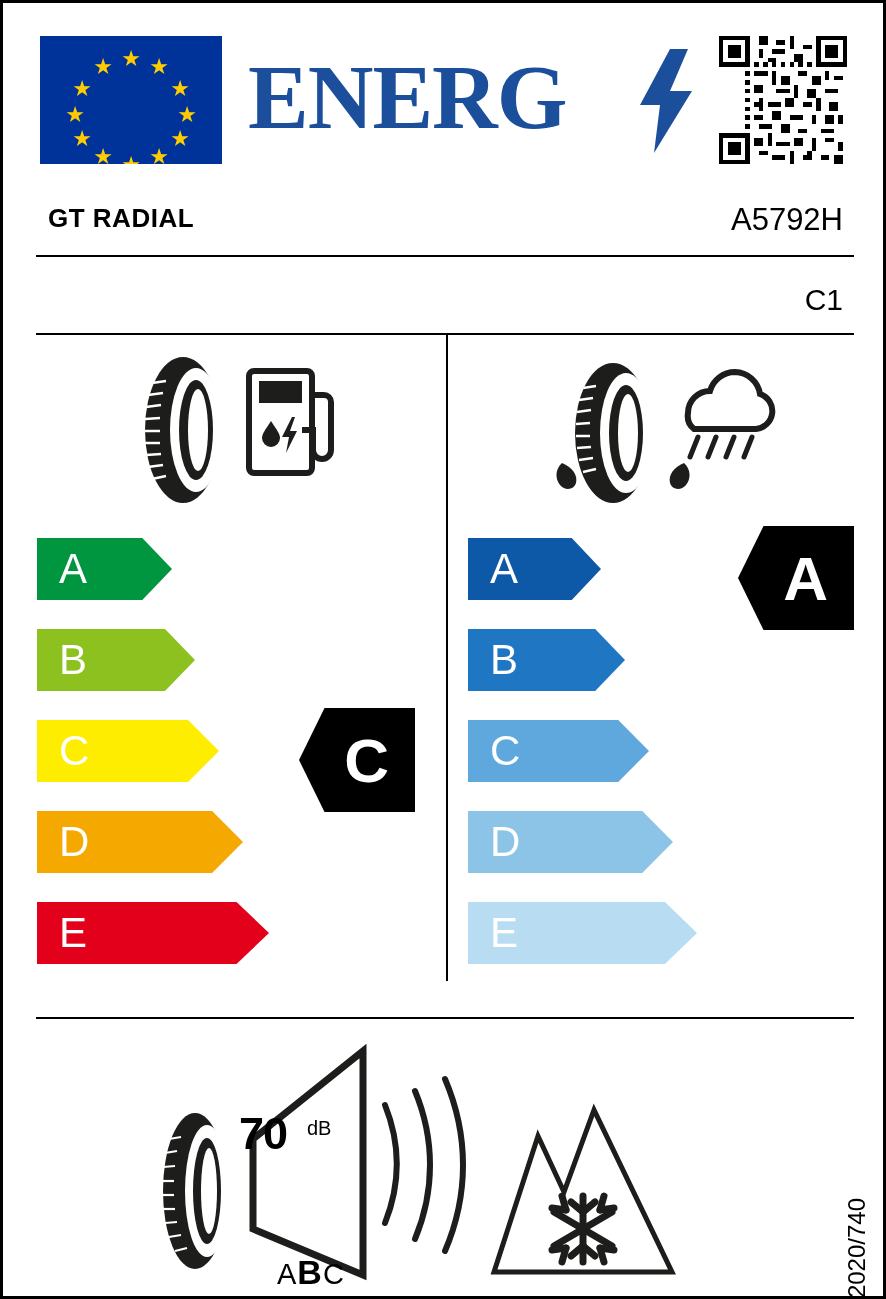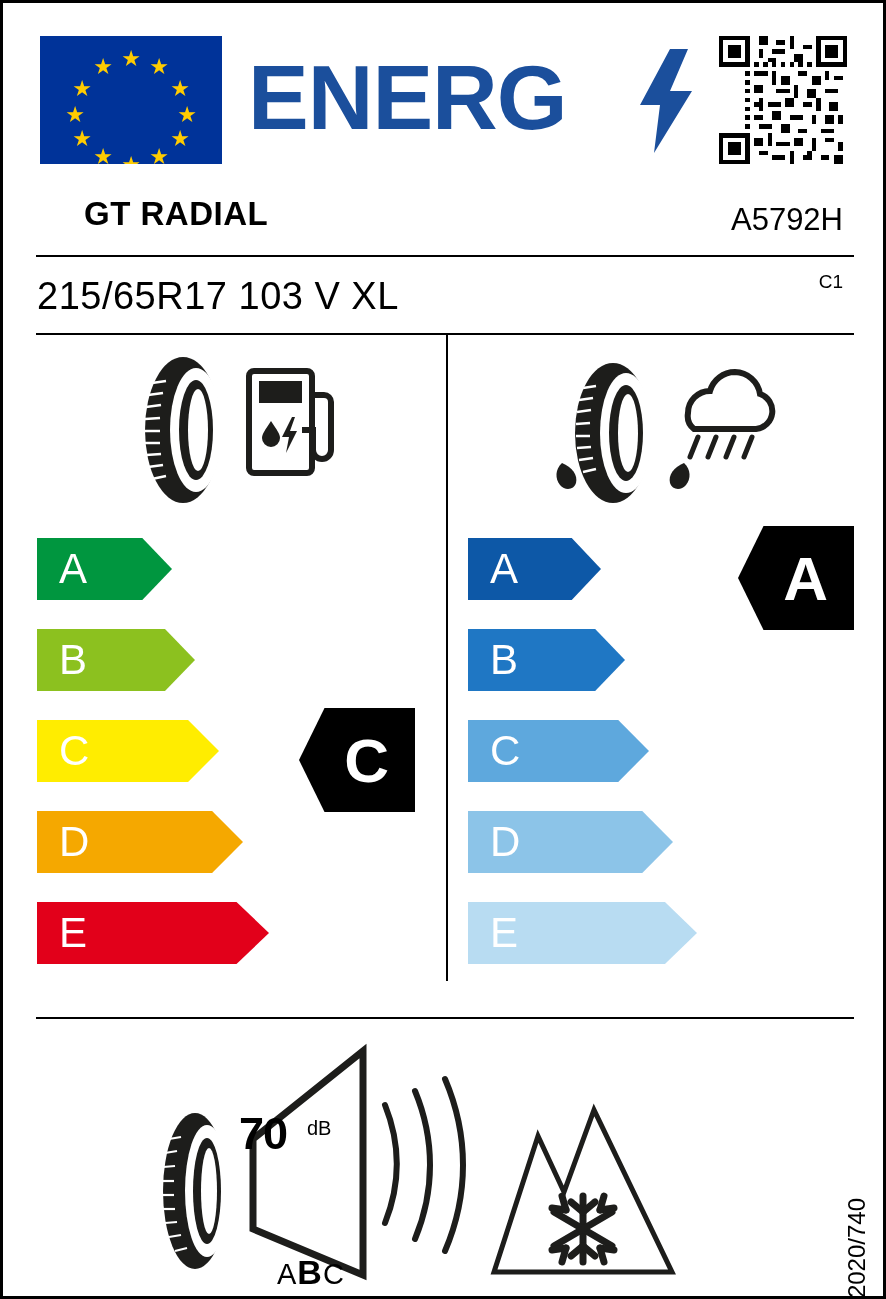--- a/index.html
+++ b/index.html
@@ -42,45 +42,45 @@
   }
   .energy-word {
     position: absolute;
     left: 245px;
     top: 40px;
     font-size: 91px;
     font-weight: bold;
     letter-spacing: -1px;
     color: #1b4f9c;
     line-height: 110px;
+    font-family: Liberation Serif, serif;
   }
   .bolt {
     position: absolute;
     left: 637px;
     top: 46px;
     width: 52px;
     height: 104px;
   }
   .qr {
     position: absolute;
     left: 716px;
     top: 33px;
     width: 128px;
     height: 128px;
   }
 
   
   .brand {
     position: absolute;
     left: 45px;
-    top: 192px;
-    font-size: 33px;
+    top: 200px;
+    font-size: 26px;
     font-weight: bold;
     letter-spacing: 0.5px;
-    margin-left: 36px;
   }
   .code {
     position: absolute;
     right: 40px;
     top: 199px;
     font-size: 31px;
     text-align: right;
   }
   .hr {
     position: absolute;
@@ -94,22 +94,22 @@
   .size {
     position: absolute;
     left: 34px;
     top: 272px;
     font-size: 38px;
     letter-spacing: 0.5px;
   }
   .class {
     position: absolute;
     right: 40px;
-    top: 268px;
-    font-size: 19px;
+    top: 280px;
+    font-size: 30px;
   }
 
   .vdiv {
     position: absolute;
     left: 443px;
     top: 330px;
     width: 2px;
     height: 648px;
     background: #000000;
   }
@@ -304,21 +304,20 @@
           <rect x="26" y="27" width="2" height="2"></rect>
         <rect x="8" y="15" width="1" height="1"></rect>
           <rect x="20" y="26" width="1" height="1"></rect>
       </g>
     </svg>
   </div>
 
   <div class="brand">GT RADIAL</div>
   <div class="code">A5792H</div>
   <div class="hr hr1"></div>
-  <div class="size">215/65R17 103 V XL</div>
   <div class="class">C1</div>
   <div class="hr hr2"></div>
   <div class="vdiv"></div>
 
   <div class="pict" style="left:123px; top:352px; width:210px; height:150px;">
     <svg viewBox="0 0 210 150" width="210" height="150">
 
       <g fill="#1d1d1b">
         <ellipse cx="57" cy="75" rx="38" ry="73"></ellipse>
       </g>

